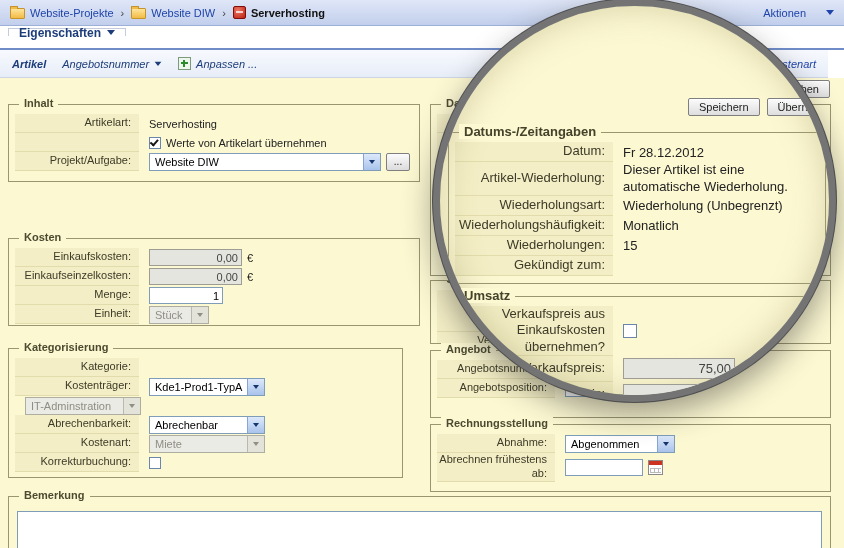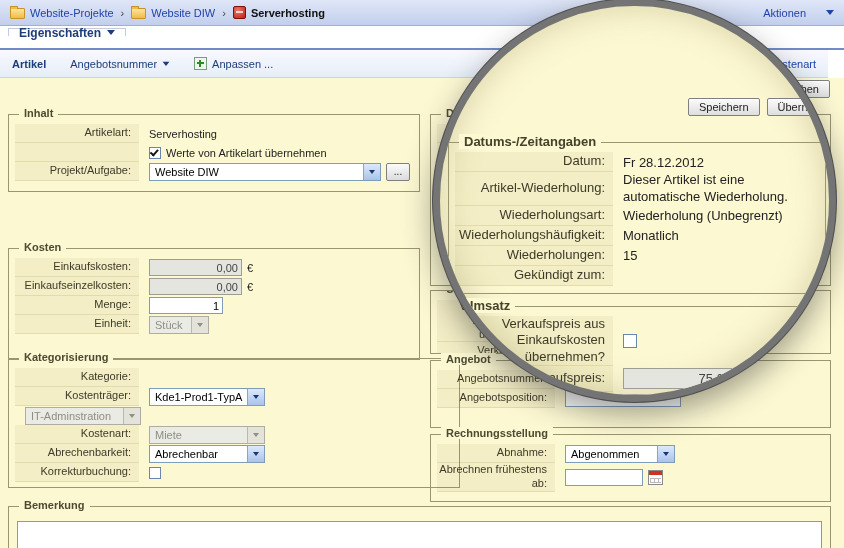--- a/index.html
+++ b/index.html
@@ -49,40 +49,40 @@
     display:inline-flex; align-items:center; gap:6px; padding:0 10px;
     border:1px solid #c3cbdd; border-bottom:none;
     font-weight:bold; font-size:12px; color:#1c3d7a; background:#fff; cursor:pointer;
   }
   .tab .caret-down { border-top-color:#1c3d7a; }
   
   .menubar {
     position:absolute; top:50px; left:0; right:16px; height:28px;
     background:linear-gradient(#f7f9fd,#e7edf8);
     border-bottom:1px solid #cdd5e4;
-    display:flex; align-items:center; padding:0 12px; gap:24px; box-sizing:border-box;
+    display:flex; align-items:center; padding:0 12px; gap:16px; box-sizing:border-box;font-style:italic;
   }
   .menu-item { color:#1c3d7a; display:flex; align-items:center; gap:5px; cursor:pointer; }
   .menu-item.sel-item { font-weight:bold; }
   .menu-item .caret-down { border-top-color:#1c3d7a; transform:scale(.85); }
   .customize-icon { position:relative; width:11px; height:11px; border:1px solid #7d9a7d; background:#eef7ee; display:inline-block; }
   .customize-icon::before { content:""; position:absolute; left:2px; right:2px; top:4px; height:2px; background:#2c8a2c; }
   .customize-icon::after  { content:""; position:absolute; top:2px; bottom:2px; left:4px; width:2px;  background:#2c8a2c; }
   .anzeigen { margin-left:auto; color:#1f44aa; cursor:pointer; }
   
   .main { position:absolute; top:78px; left:0; right:0; bottom:0; background:#fcf8d2; }
   
   .btnrow { position:absolute; top:80px; right:14px; display:flex; gap:6px; z-index:5; }
   .btn {
     font-family:"Liberation Sans", sans-serif; font-size:11px; color:#222;
     padding:2px 10px; background:linear-gradient(#fbfbfb,#dedede);
     border:1px solid #7f7f7f; border-radius:2px; box-shadow:inset 0 1px 0 #fff; cursor:pointer; white-space:nowrap;
   }
   
-  .fs { position:absolute; border:1px solid #9a9670; box-sizing:border-box;margin-top:10px; }
+  .fs { position:absolute; border:1px solid #9a9670; box-sizing:border-box; }
   .legend {
     position:absolute; top:-8px; left:10px; background:#fcf8d2; padding:0 5px;
     font-weight:bold; color:#4c4a30; white-space:nowrap;
   }
   .rows { position:absolute; left:6px; right:6px; top:9px; display:flex; flex-direction:column; }
   .row { display:flex; align-items:center; min-height:19px; }
   .lbl {
     display:flex; align-items:center; justify-content:flex-end; text-align:right;
     padding-right:8px; color:#3c3a28; align-self:stretch; box-sizing:border-box;
     background:rgba(125,110,30,.07); border-bottom:1px solid rgba(125,110,30,.14);
@@ -135,22 +135,22 @@
       #fff;
     cursor:pointer; flex:none;
   }
   .note {
     position:absolute; left:8px; right:8px; top:14px; height:36px;
     border:1px solid #7f9db9; background:#fff; resize:none;
     font-family:"Liberation Sans", sans-serif; font-size:11px;
   }
   
   #fs-inhalt   { left:8px;   top:104px; width:412px; height:78px;  }
-  #fs-kosten   { left:8px;   top:238px; width:412px; height:112px;  }
-  #fs-kat      { left:8px;   top:348px; width:452px; height:130px; }
+  #fs-kosten   { left:8px;   top:238px; width:412px; height:88px;  }
+  #fs-kat      { left:8px;   top:348px; width:395px; height:130px; }
   #fs-datums   { left:430px; top:104px; width:401px; height:172px; }
   #fs-umsatz   { left:430px; top:280px; width:401px; height:64px; overflow:hidden; }
   #fs-angebot  { left:430px; top:350px; width:401px; height:68px;  }
   #fs-rechnung { left:430px; top:424px; width:401px; height:68px;  }
   #fs-bemerkung{ left:8px;   top:496px; width:823px; height:70px;  }
   
   .magnifier {
     position:absolute; left:433px; top:-1px; width:389px; height:389px;
     border-radius:50%; border:7px solid #747474; background:#fcf8d2; overflow:hidden; z-index:40;
     box-shadow:0 0 0 1px #4f4f4f, 0 12px 30px rgba(40,40,40,.45), inset 0 0 35px rgba(120,108,55,.28);
@@ -296,33 +296,33 @@
     </div>
     <div class="row">
       <div class="val">
         <span class="sel seldis" style="width:116px">
           <span class="sel-text">IT-Adminstration</span>
           <span class="arrow"></span>
         </span>
       </div>
     </div>
     <div class="row">
+      <div class="lbl">Abrechenbarkeit:</div>
+      <div class="val">
+        <span class="sel" style="width:116px">
+          <span class="sel-text">Abrechenbar</span>
+          <span class="arrow"></span>
+        </span>
+      </div>
+    </div>
+    <div class="row">
       <div class="lbl">Kostenart:</div>
       <div class="val">
         <span class="sel seldis" style="width:116px">
           <span class="sel-text">Miete</span>
-          <span class="arrow"></span>
-        </span>
-      </div>
-    </div>
-    <div class="row">
-      <div class="lbl">Abrechenbarkeit:</div>
-      <div class="val">
-        <span class="sel" style="width:116px">
-          <span class="sel-text">Abrechenbar</span>
           <span class="arrow"></span>
         </span>
       </div>
     </div>
     <div class="row">
       <div class="lbl">Korrekturbuchung:</div>
       <div class="val">
         <span class="cb"></span>
       </div>
     </div>

